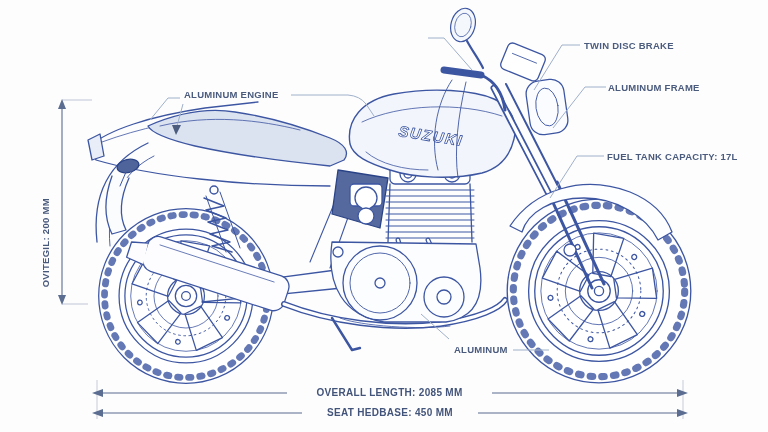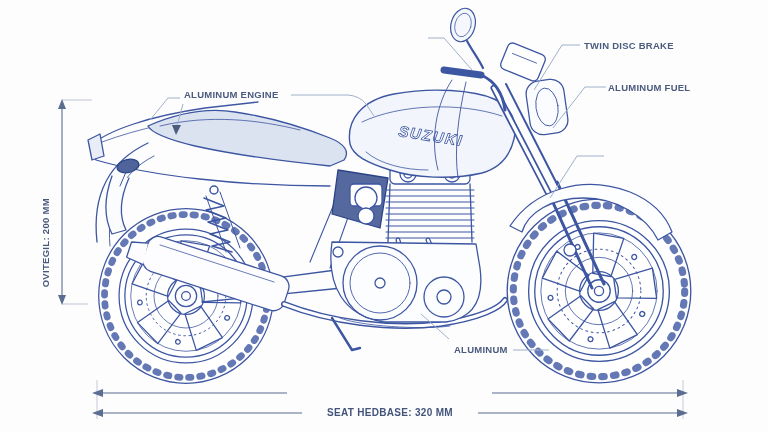--- a/index.html
+++ b/index.html
@@ -203,24 +203,26 @@
       <polygon points="92,413 103,409 103,417" fill="#5b6d90" stroke="none"></polygon>
       <polygon points="688,413 677,409 677,417" fill="#5b6d90" stroke="none"></polygon>
 
       <path d="M97,380 V419 M683,380 V419" stroke-width=".7" opacity=".5"></path>
     </g>
   </svg>
 
 
   <div class="lbl nowrap" style="left:584px;top:40px;">TWIN DISC BRAKE</div>
 
-  <div class="lbl nowrap" style="left:608px;top:82px;">ALUMINUM FUEL</div>
-
+  <div class="lbl nowrap" style="left:608px;top:82px;">ALUMINUM FRAME</div>
+
+  <div class="lbl nowrap" style="left:607px;top:151px;">FUEL TANK CAPACITY: 17L</div>
 
   <div class="lbl nowrap" style="left:184px;top:89px;">ALUMINUM ENGINE</div>
 
   <div class="lbl nowrap" style="left:454px;top:344px;">ALUMINUM</div>
 
   <div class="dim-vert">OVITEGIL: 200 MM</div>
 
-
-  <div class="dim" style="left:302px;top:407px;width:176px;">SEAT HEDBASE: 320 MM</div>
+  <div class="dim" style="left:287px;top:387px;width:205px;">OVERALL LENGTH: 2085 MM</div>
+
+  <div class="dim" style="left:302px;top:407px;width:176px;">SEAT HEDBASE: 450 MM</div>
 </div>
 
 </body></html>

